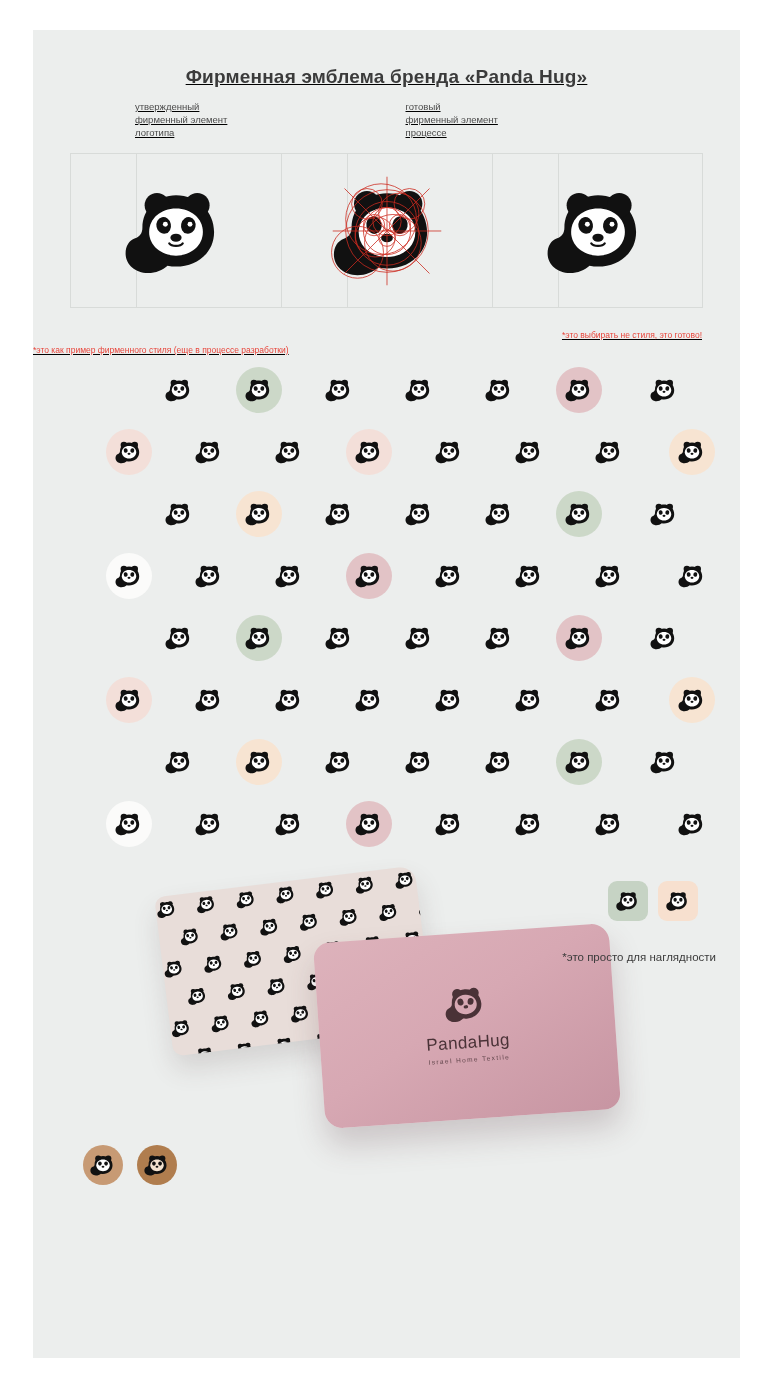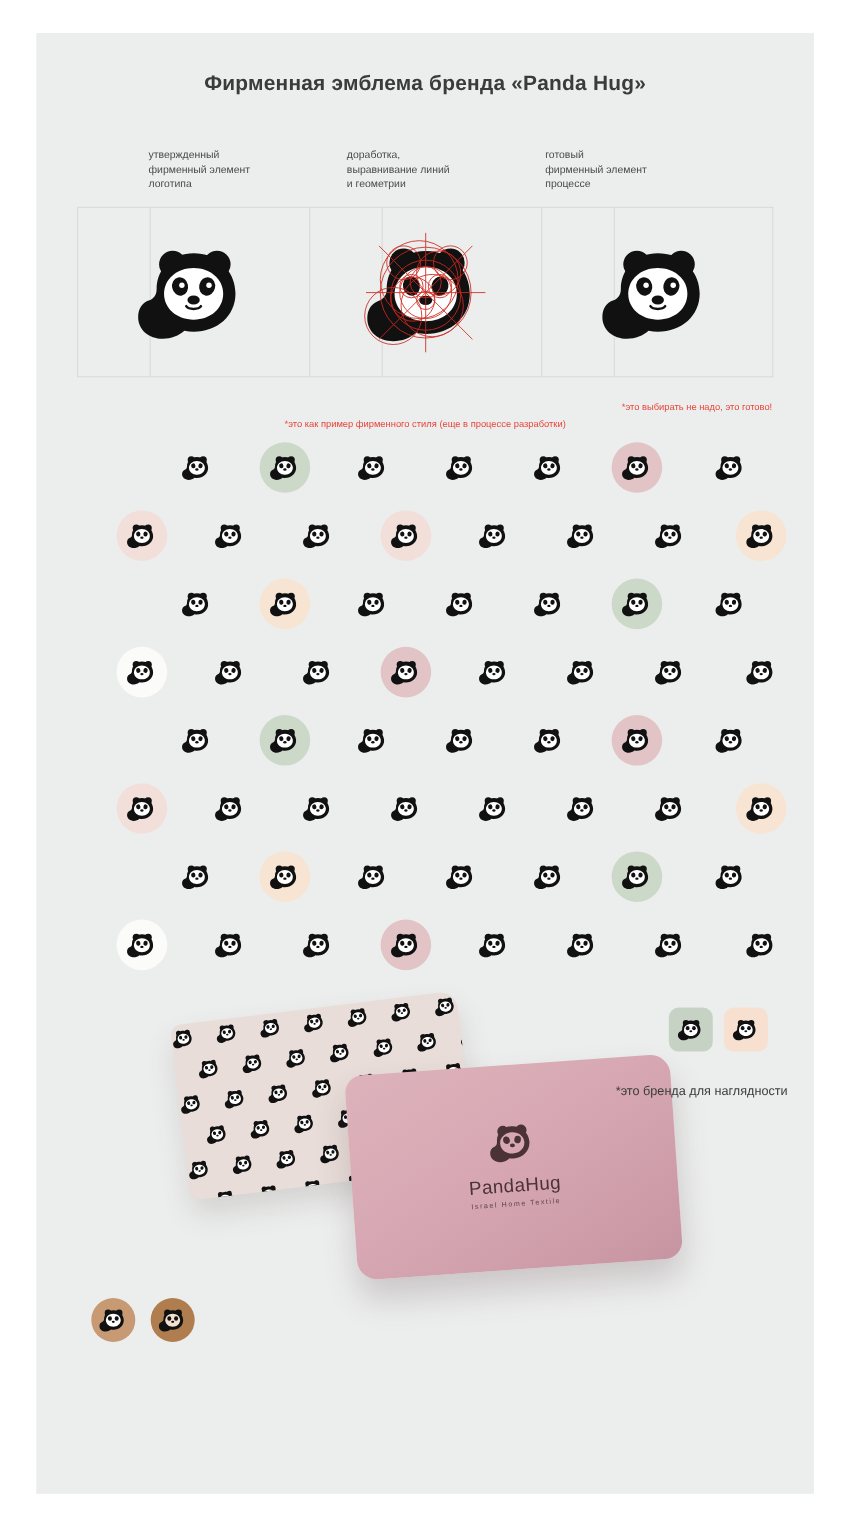--- a/index.html
+++ b/index.html
@@ -20,34 +20,35 @@
     background: #ffffff;
     box-sizing: border-box;
     padding: 30px 33px 42px 33px;
   }
   .board {
     position: relative;
     width: 707px;
     height: 1328px;
     background: #eceeed;
     overflow: hidden;
+    text-decoration: underline;
   }
 
   
   .title {
     text-align: center;
     color: #3b3b3b;
     font-size: 19px;
     font-weight: bold;
     letter-spacing: 0.2px;
     padding-top: 36px;
   }
   .col-captions {
     display: flex;
-    margin-top: 47px;
+    margin-top: 12px;
     padding: 0 72px 0 102px;
   }
   .col-caption {
     flex: 1;
     color: #4a4a4a;
     font-size: 9.5px;
     line-height: 13px;
   }
   .col-caption:nth-child(2) { margin-left: 8px; }
   .col-caption:nth-child(3) { margin-left: 8px; }
@@ -85,21 +86,21 @@
   }
 
   
   .subtitle {
     text-align: center;
     color: #3b3b3b;
     font-size: 15px;
     margin-top: 30px;
   }
   .subnote {
-    text-align: center;
+    text-align: left;
     color: #e8443a;
     font-size: 8.5px;
     margin-top: 5px;
   }
 
   .pattern {
     position: relative;
     margin: 12px 18px 0 18px;
     height: 500px;
   }
@@ -212,23 +213,20 @@
 
 <div class="page">
   <div class="board">
 
     <div class="title">Фирменная эмблема бренда «Panda Hug»</div>
 
     <div class="col-captions">
       <div class="col-caption" style="white-space:pre-line">утвержденный
 фирменный элемент
 логотипа</div>
-      <div class="col-caption" style="white-space:pre-line">доработка,
-выравнивание линий
-и геометрии</div>
       <div class="col-caption" style="white-space:pre-line">готовый
 фирменный элемент
 процессе</div>
     </div>
 
     <div class="grid-wrap">
       <div class="gline h" style="top:0"></div>
       <div class="gline h" style="top:154px"></div>
       <div class="gline v" style="left:0"></div>
       <div class="gline v" style="left:66px"></div>
@@ -297,21 +295,21 @@
             <ellipse cx="61" cy="45" rx="6.5" ry="7.5" fill="#111111" transform="rotate(12 61 45)"></ellipse>
             <circle cx="40.5" cy="44" r="2.2" fill="#ffffff"></circle>
             <circle cx="62.5" cy="44" r="2.2" fill="#ffffff"></circle>
             <ellipse cx="50" cy="56" rx="5" ry="3.6" fill="#111111"></ellipse>
             <path d="M44 61c2 3 10 3 12 0" stroke="#111111" stroke-width="2" fill="none" stroke-linecap="round"></path>
           </svg>
         </div>
       </div>
     </div>
 
-    <div class="note-red">*это выбирать не надо, это готово!</div>
+    <div class="note-red">*это выбирать не стиля, это готово!</div>
 
     <div class="subnote">*это как пример фирменного стиля (еще в процессе разработки)</div>
 
     <div class="pattern" id="pattern">
         <div class="pcell" style="left: 105px; top: 0px;">
           <svg width="30" height="30" viewBox="0 0 100 100">
             <g fill="#111111">
               <path d="M50 18c-17 0-30 12.5-30 29 0 5-2.5 8-6.5 9.5C8 58.5 5 63.5 5 70c0 10 8.5 17.5 20 17.5 7 0 13-2.5 17.5-6.5 2.5.5 5 .8 7.5.8 19.5 0 34-13 34-31S69.5 18 50 18z"></path>
               <circle cx="33" cy="27" r="11"></circle>
               <circle cx="69" cy="27" r="11"></circle>
@@ -1682,21 +1680,21 @@
                 <circle cx="69" cy="27" r="11"></circle>
             </g>
             <path d="M50 30c-13.5 0-24 9-24 21s10.5 21 24 21 24-9 24-21-10.5-21-24-21z" fill="#ffffff"></path>
             <ellipse cx="39" cy="45" rx="6.5" ry="7.5" fill="#111111"></ellipse>
               <ellipse cx="61" cy="45" rx="6.5" ry="7.5" fill="#111111"></ellipse>
             <ellipse cx="50" cy="56" rx="5" ry="3.6" fill="#111111"></ellipse>
           </svg>
         </div>
       </div>
 
-      <div class="note-plain">*это бренда для наглядности</div>
+      <div class="note-plain">*это просто для наглядности</div>
 
       <div class="coin-pair">
         <div class="coin" style="background:#c79a74">
           <svg width="28" height="28" viewBox="0 0 100 100">
             <g fill="#111111">
               <path d="M50 18c-17 0-30 12.5-30 29 0 5-2.5 8-6.5 9.5C8 58.5 5 63.5 5 70c0 10 8.5 17.5 20 17.5 7 0 13-2.5 17.5-6.5 2.5.5 5 .8 7.5.8 19.5 0 34-13 34-31S69.5 18 50 18z"></path>
               <circle cx="33" cy="27" r="11"></circle>
                 <circle cx="69" cy="27" r="11"></circle>
             </g>
             <path d="M50 30c-13.5 0-24 9-24 21s10.5 21 24 21 24-9 24-21-10.5-21-24-21z" fill="#ffffff"></path>

